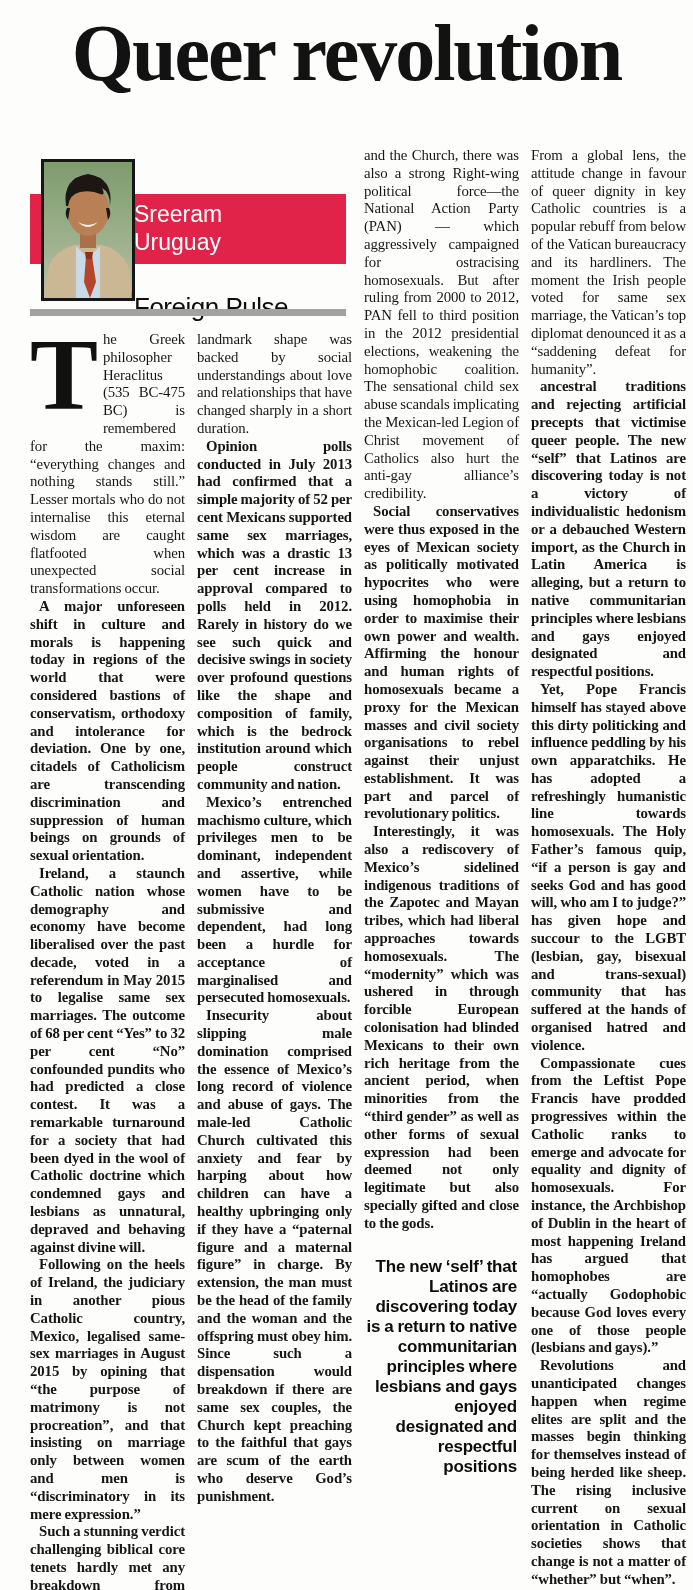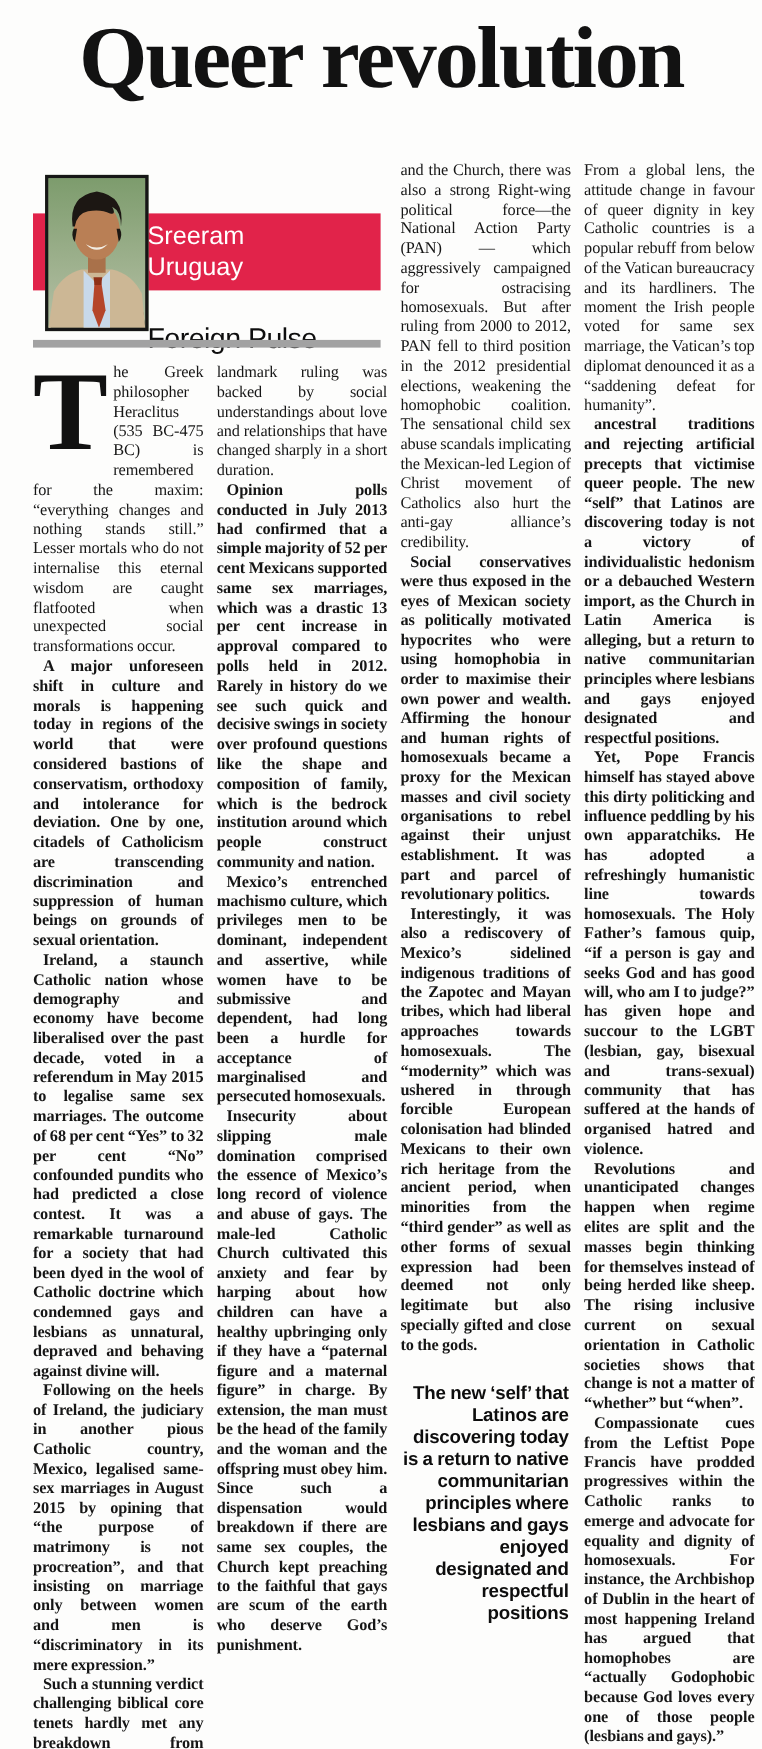--- a/index.html
+++ b/index.html
@@ -155,40 +155,40 @@
         <p class="para">A major unforeseen shift in culture and morals is happening today in regions of the world that were considered bastions of conservatism, orthodoxy and intolerance for deviation. One by one, citadels of Catholicism are transcending discrimination and suppression of human beings on grounds of sexual orientation.</p>
         <p class="para">Ireland, a staunch Catholic nation whose demography and economy have become liberalised over the past decade, voted in a referendum in May 2015 to legalise same sex marriages. The outcome of 68 per cent “Yes” to 32 per cent “No” confounded pundits who had predicted a close contest. It was a remarkable turnaround for a society that had been dyed in the wool of Catholic doctrine which condemned gays and lesbians as unnatural, depraved and behaving against divine will.</p>
         <p class="para">Following on the heels of Ireland, the judiciary in another pious Catholic country, Mexico, legalised same-sex marriages in August 2015 by opining that “the purpose of matrimony is not procreation”, and that insisting on marriage only between women and men is “discriminatory in its mere expression.”</p>
         <p class="para">Such a stunning verdict challenging biblical core tenets hardly met any breakdown from Mexican society that was until a decade ago awash in homophobia.</p>
         <p class="para">While Mexico did not use Ireland’s ballot box method to equalise heterosexual and homosexual weddings, the former’s Supreme Court’s</p>
       </div>
   </div>
 
   <div class="col col-2">
     <div class="para-list">
-        <p class="para">landmark ruling was backed by social understandings about love and relationships that have changed sharply in a short duration.</p>
+        <p class="para">landmark shape was backed by social understandings about love and relationships that have changed sharply in a short duration.</p>
         <p class="para">Opinion polls conducted in July 2013 had confirmed that a simple majority of 52 per cent Mexicans supported same sex marriages, which was a drastic 13 per cent increase in approval compared to polls held in 2012. Rarely in history do we see such quick and decisive swings in society over profound questions like the shape and composition of family, which is the bedrock institution around which people construct community and nation.</p>
         <p class="para">Mexico’s entrenched machismo culture, which privileges men to be dominant, independent and assertive, while women have to be submissive and dependent, had long been a hurdle for acceptance of marginalised and persecuted homosexuals.</p>
         <p class="para">Insecurity about slipping male domination comprised the essence of Mexico’s long record of violence and abuse of gays. The male-led Catholic Church cultivated this anxiety and fear by harping about how children can have a healthy upbringing only if they have a “paternal figure and a maternal figure” in charge. By extension, the man must be the head of the family and the woman and the offspring must obey him. Since such a dispensation would breakdown if there are same sex couples, the Church kept preaching to the faithful that gays are scum of the earth who deserve God’s punishment.</p>
       </div>
   </div>
 
   <div class="col col-3">
     <div class="para-list">
         <p class="para">and the Church, there was also a strong Right-wing political force—the National Action Party (PAN) — which aggressively campaigned for ostracising homosexuals. But after ruling from 2000 to 2012, PAN fell to third position in the 2012 presidential elections, weakening the homophobic coalition. The sensational child sex abuse scandals implicating the Mexican-led Legion of Christ movement of Catholics also hurt the anti-gay alliance’s credibility.</p>
         <p class="para">Social conservatives were thus exposed in the eyes of Mexican society as politically motivated hypocrites who were using homophobia in order to maximise their own power and wealth. Affirming the honour and human rights of homosexuals became a proxy for the Mexican masses and civil society organisations to rebel against their unjust establishment. It was part and parcel of revolutionary politics.</p>
         <p class="para">Interestingly, it was also a rediscovery of Mexico’s sidelined indigenous traditions of the Zapotec and Mayan tribes, which had liberal approaches towards homosexuals. The “modernity” which was ushered in through forcible European colonisation had blinded Mexicans to their own rich heritage from the ancient period, when minorities from the “third gender” as well as other forms of sexual expression had been deemed not only legitimate but also specially gifted and close to the gods.</p>
       </div>
     <div class="pullquote">The new ‘self’ that Latinos are discovering today is a return to native communitarian principles where lesbians and gays enjoyed designated and respectful positions</div>
   </div>
 
   <div class="col col-4">
     <div class="para-list">
         <p class="para">From a global lens, the attitude change in favour of queer dignity in key Catholic countries is a popular rebuff from below of the Vatican bureaucracy and its hardliners. The moment the Irish people voted for same sex marriage, the Vatican’s top diplomat denounced it as a “saddening defeat for humanity”.</p>
         <p class="para">ancestral traditions and rejecting artificial precepts that victimise queer people. The new “self” that Latinos are discovering today is not a victory of individualistic hedonism or a debauched Western import, as the Church in Latin America is alleging, but a return to native communitarian principles where lesbians and gays enjoyed designated and respectful positions.</p>
         <p class="para">Yet, Pope Francis himself has stayed above this dirty politicking and influence peddling by his own apparatchiks. He has adopted a refreshingly humanistic line towards homosexuals. The Holy Father’s famous quip, “if a person is gay and seeks God and has good will, who am I to judge?” has given hope and succour to the LGBT (lesbian, gay, bisexual and trans-sexual) community that has suffered at the hands of organised hatred and violence.</p>
+        <p class="para">Compassionate cues from the Leftist Pope Francis have prodded progressives within the Catholic ranks to emerge and advocate for equality and dignity of homosexuals. For instance, the Archbishop of Dublin in the heart of most happening Ireland has argued that homophobes are “actually Godophobic because God loves every one of those people (lesbians and gays).”</p>
         <p class="para">Revolutions and unanticipated changes happen when regime elites are split and the masses begin thinking for themselves instead of being herded like sheep. The rising inclusive current on sexual orientation in Catholic societies shows that change is not a matter of “whether” but “when”.</p>
-        <p class="para">Compassionate cues from the Leftist Pope Francis have prodded progressives within the Catholic ranks to emerge and advocate for equality and dignity of homosexuals. For instance, the Archbishop of Dublin in the heart of most happening Ireland has argued that homophobes are “actually Godophobic because God loves every one of those people (lesbians and gays).”</p>
       </div>
     <div class="credit">The writer is a professor and dean of the Jindal School of International Affairs</div>
   </div>
 
 </div>
 
 </body></html>

